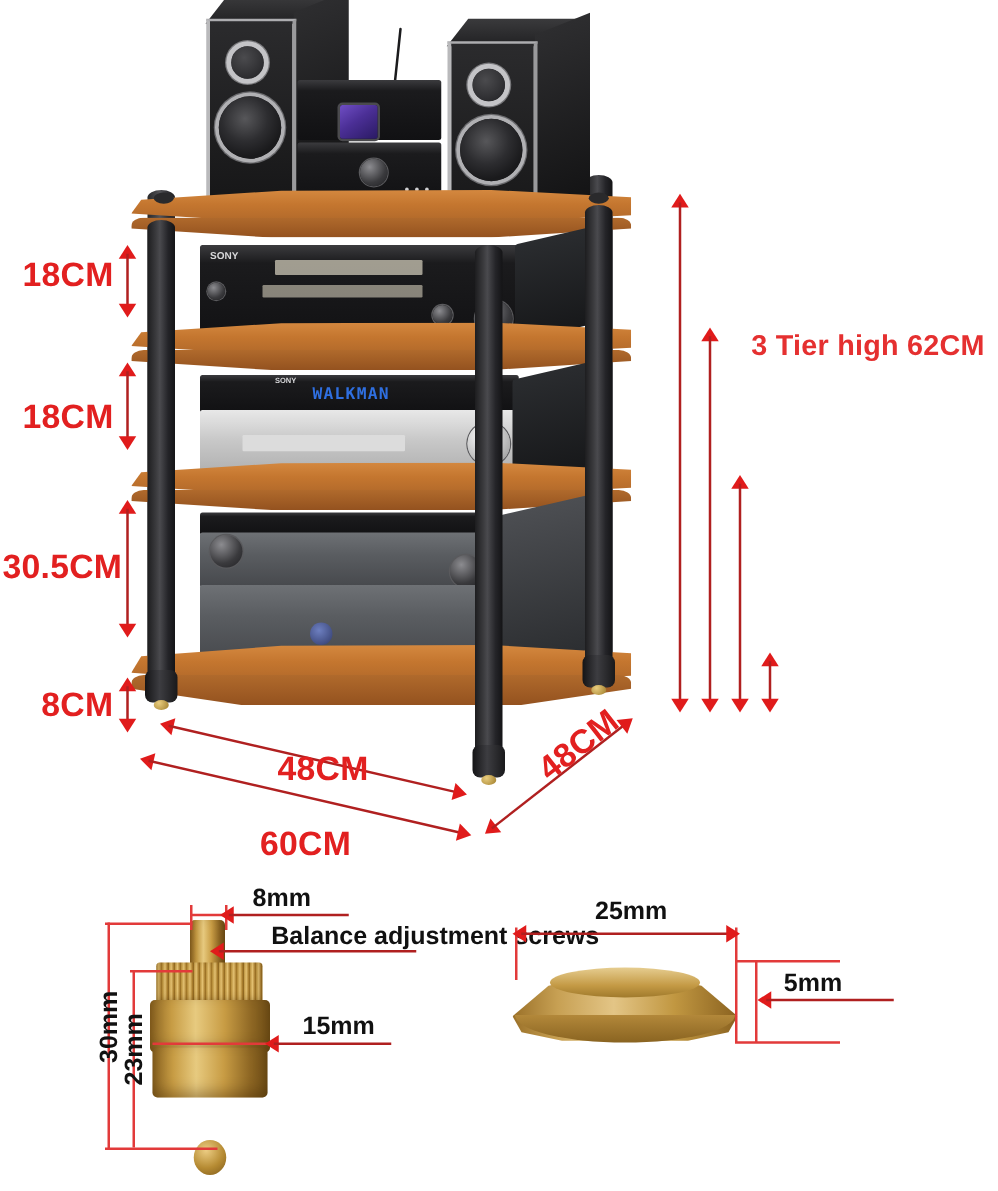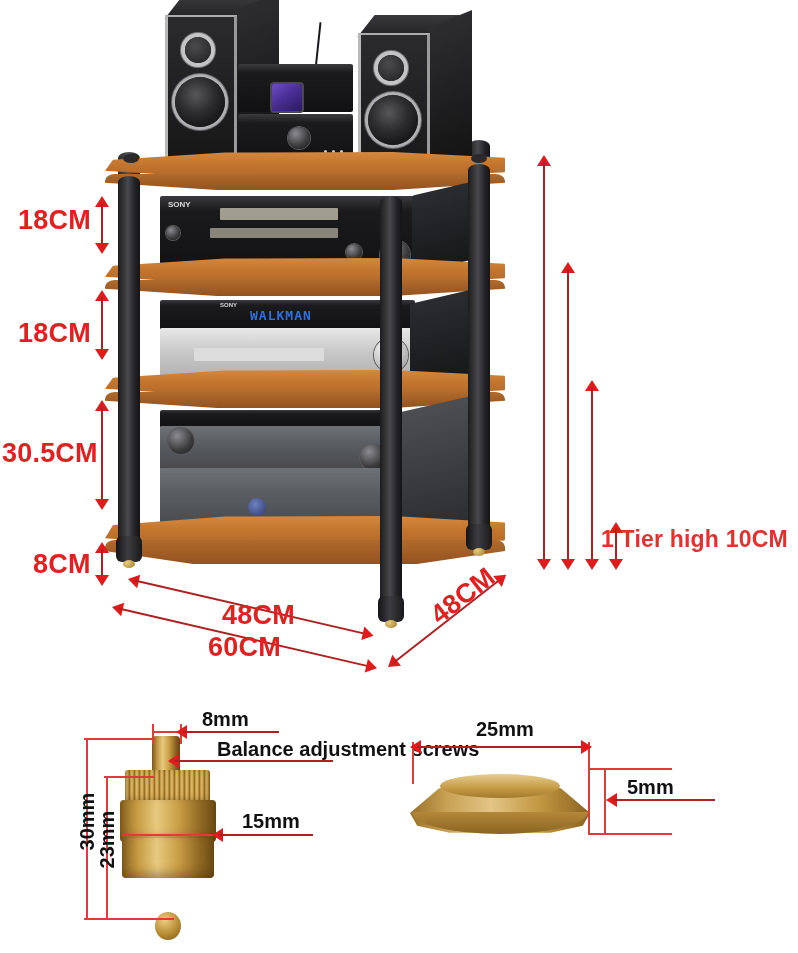--- a/index.html
+++ b/index.html
@@ -289,47 +289,47 @@
     <div class="headUp"></div>
       <div class="shaft"></div>
       <div class="headDn"></div>
   </div>
 
   <div class="vArrow" style="left:561px;top:262px;height:308px;">
     <div class="headUp"></div>
       <div class="shaft"></div>
       <div class="headDn"></div>
   </div>
+  <div class="dimtext label-tier abs" style="left:601px;top:265px;">3 Tier high 62CM</div>
 
   <div class="vArrow" style="left:585px;top:380px;height:190px;">
     <div class="headUp"></div>
       <div class="shaft"></div>
       <div class="headDn"></div>
   </div>
 
   <div class="vArrow" style="left:609px;top:522px;height:48px;">
     <div class="headUp"></div>
       <div class="shaft"></div>
       <div class="headDn"></div>
   </div>
-  <div class="dimtext label-tier abs" style="left:601px;top:528px;">1 Tier high 10CM</div>
 
   <div class="hArrow" style="left:128px;top:572px;width:252px;transform:rotate(13deg);transform-origin:left center;">
     <div class="headL"></div>
       <div class="shaft"></div>
       <div class="headR"></div>
   </div>
   <div class="dimtext label-cm abs" style="left:222px;top:602px;">48CM</div>
 
   <div class="hArrow" style="left:112px;top:600px;width:272px;transform:rotate(13deg);transform-origin:left center;">
     <div class="headL"></div>
       <div class="shaft"></div>
       <div class="headR"></div>
   </div>
-  <div class="dimtext label-cm abs" style="left:208px;top:634px;">60CM</div>
+  <div class="dimtext label-cm abs" style="left:208px;top:662px;">60CM</div>
 
   <div class="hArrow" style="left:388px;top:660px;width:150px;transform:rotate(-38deg);transform-origin:left center;">
     <div class="headL"></div>
       <div class="shaft"></div>
       <div class="headR"></div>
   </div>
   <div class="dimtext label-cm abs" style="left:426px;top:608px;transform:rotate(-38deg);transform-origin:left top;">48CM</div>
 
   <div id="brass">
 

